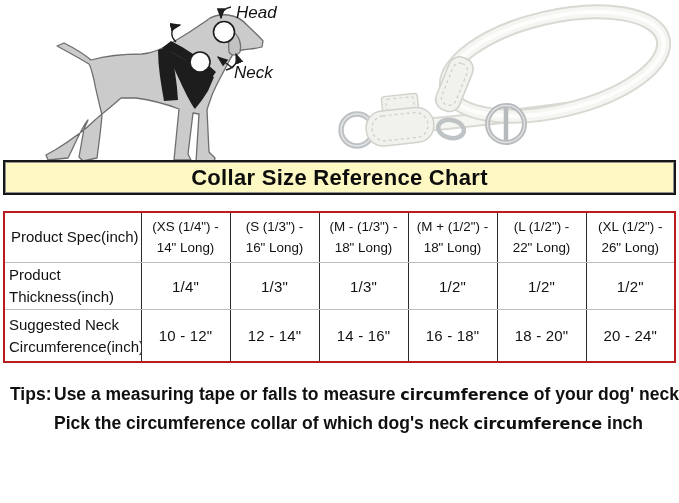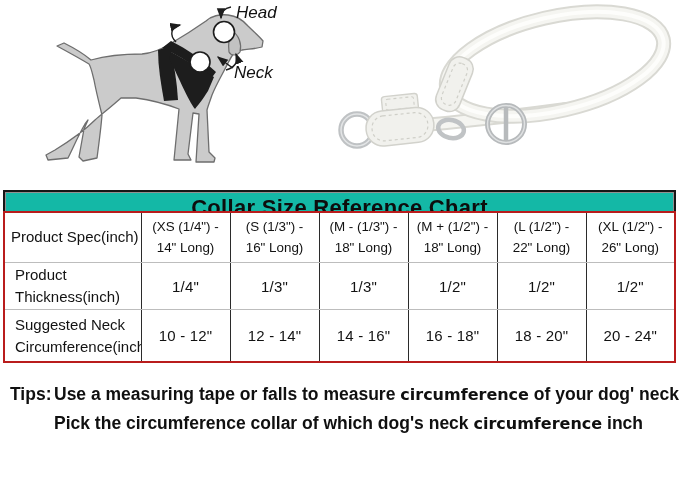--- a/index.html
+++ b/index.html
@@ -4,41 +4,41 @@
 <style>
   html,body{margin:0;padding:0;background:#ffffff;}
   .canvas{position:relative;width:679px;height:434px;background:#ffffff;
           font-family:"Liberation Sans",sans-serif;overflow:hidden;}
 
   
   .dog-svg{position:absolute;left:0;top:2px;}
   .collar-svg{position:absolute;left:330px;top:0;}
 
   
-  .title-bar{position:absolute;left:3px;top:190px;width:669px;height:31px;
-             background:#14b8a6;border:2px solid #161616;
+  .title-bar{position:absolute;left:3px;top:160px;width:669px;height:31px;
+             background:#fef9c3;border:2px solid #161616;
              box-shadow:inset 0 0 0 1px #919191;
              display:flex;align-items:center;justify-content:center;}
   .title-bar span{font-size:22px;font-weight:bold;color:#0d0d0d;letter-spacing:.3px;}
 
   
   table.size-chart{position:absolute;left:3px;top:211px;width:673px;
                    border-collapse:collapse;table-layout:fixed;
                    border:2px solid #b91c1c;background:#fff;}
   .size-chart col.c0{width:137px;}
   .size-chart th,.size-chart td{
       border-left:1px solid #2b2b2b;border-right:1px solid #2b2b2b;
       border-top:1px solid #bdbdbd;border-bottom:1px solid #bdbdbd;
       color:#121212;font-weight:normal;text-align:center;vertical-align:middle;
       padding:1px 1px;overflow:hidden;}
   .size-chart thead th{height:47px;font-size:13.4px;line-height:1.5;white-space:pre-line;}
   .size-chart thead th.spec{font-size:15px;text-align:left;padding-left:6px;white-space:normal;}
   .size-chart tbody tr.r1 th,.size-chart tbody tr.r1 td{height:44px;}
   .size-chart tbody tr.r2 th,.size-chart tbody tr.r2 td{height:49px;}
-  .size-chart tbody th.rowlabel{font-size:15px;text-align:left;padding-left:10px;line-height:1.45;}
+  .size-chart tbody th.rowlabel{font-size:15px;text-align:left;padding-left:4px;line-height:1.45;}
   .size-chart tbody td{font-size:15px;letter-spacing:.2px;}
 
   
   .tips{position:absolute;left:10px;top:380px;width:662px;
         font-size:17.5px;font-weight:600;color:#101010;line-height:29px;
         display:grid;grid-template-columns:44px 1fr;}
   .tips .cf{font-family:"DejaVu Sans",sans-serif;font-size:16px;font-weight:600;}
   .tips-line{white-space:nowrap;}
 
   .bottom-rule{position:absolute;left:0;top:495px;width:679px;height:2px;background:#b4b7b9;}

